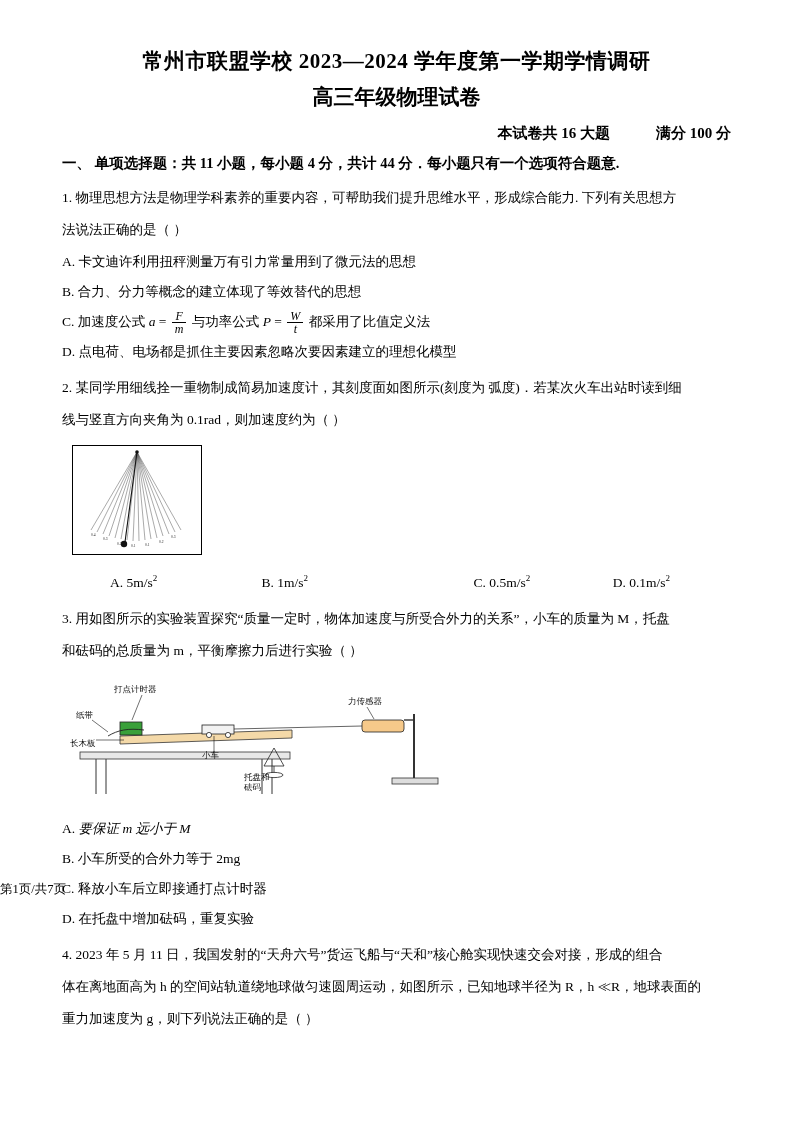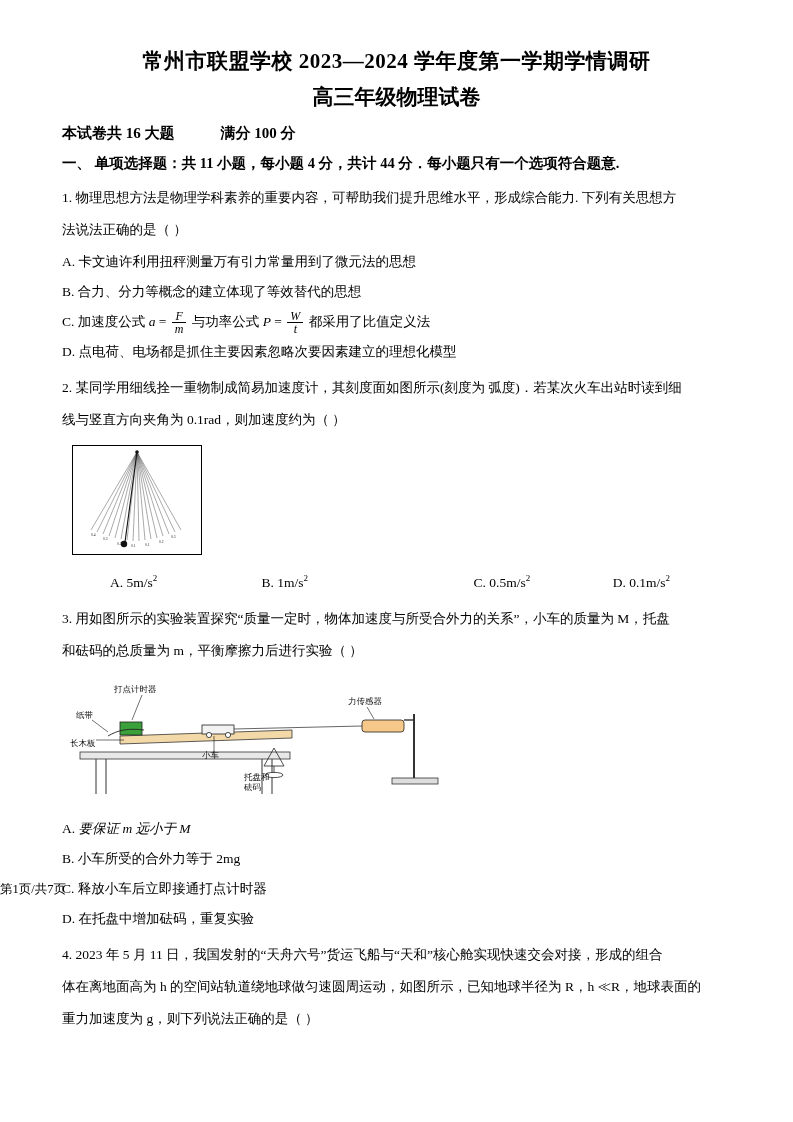--- a/index.html
+++ b/index.html
@@ -34,21 +34,21 @@
     margin: 0 0 6px 0;
   }
   .title2 {
     text-align: center;
     font-size: 21px;
     font-weight: bold;
     line-height: 30px;
     margin: 0 0 12px 0;
   }
   .subtitle {
-    text-align: left;
+    text-align: right;
     font-size: 15px;
     font-weight: bold;
     margin: 10px 0 8px 0;
   }
   .subtitle .gap { display:inline-block; width: 46px; }
   .section-head {
     font-size: 14.5px;
     font-weight: bold;
     margin: 4px 0 8px 0;
     line-height: 24px;

